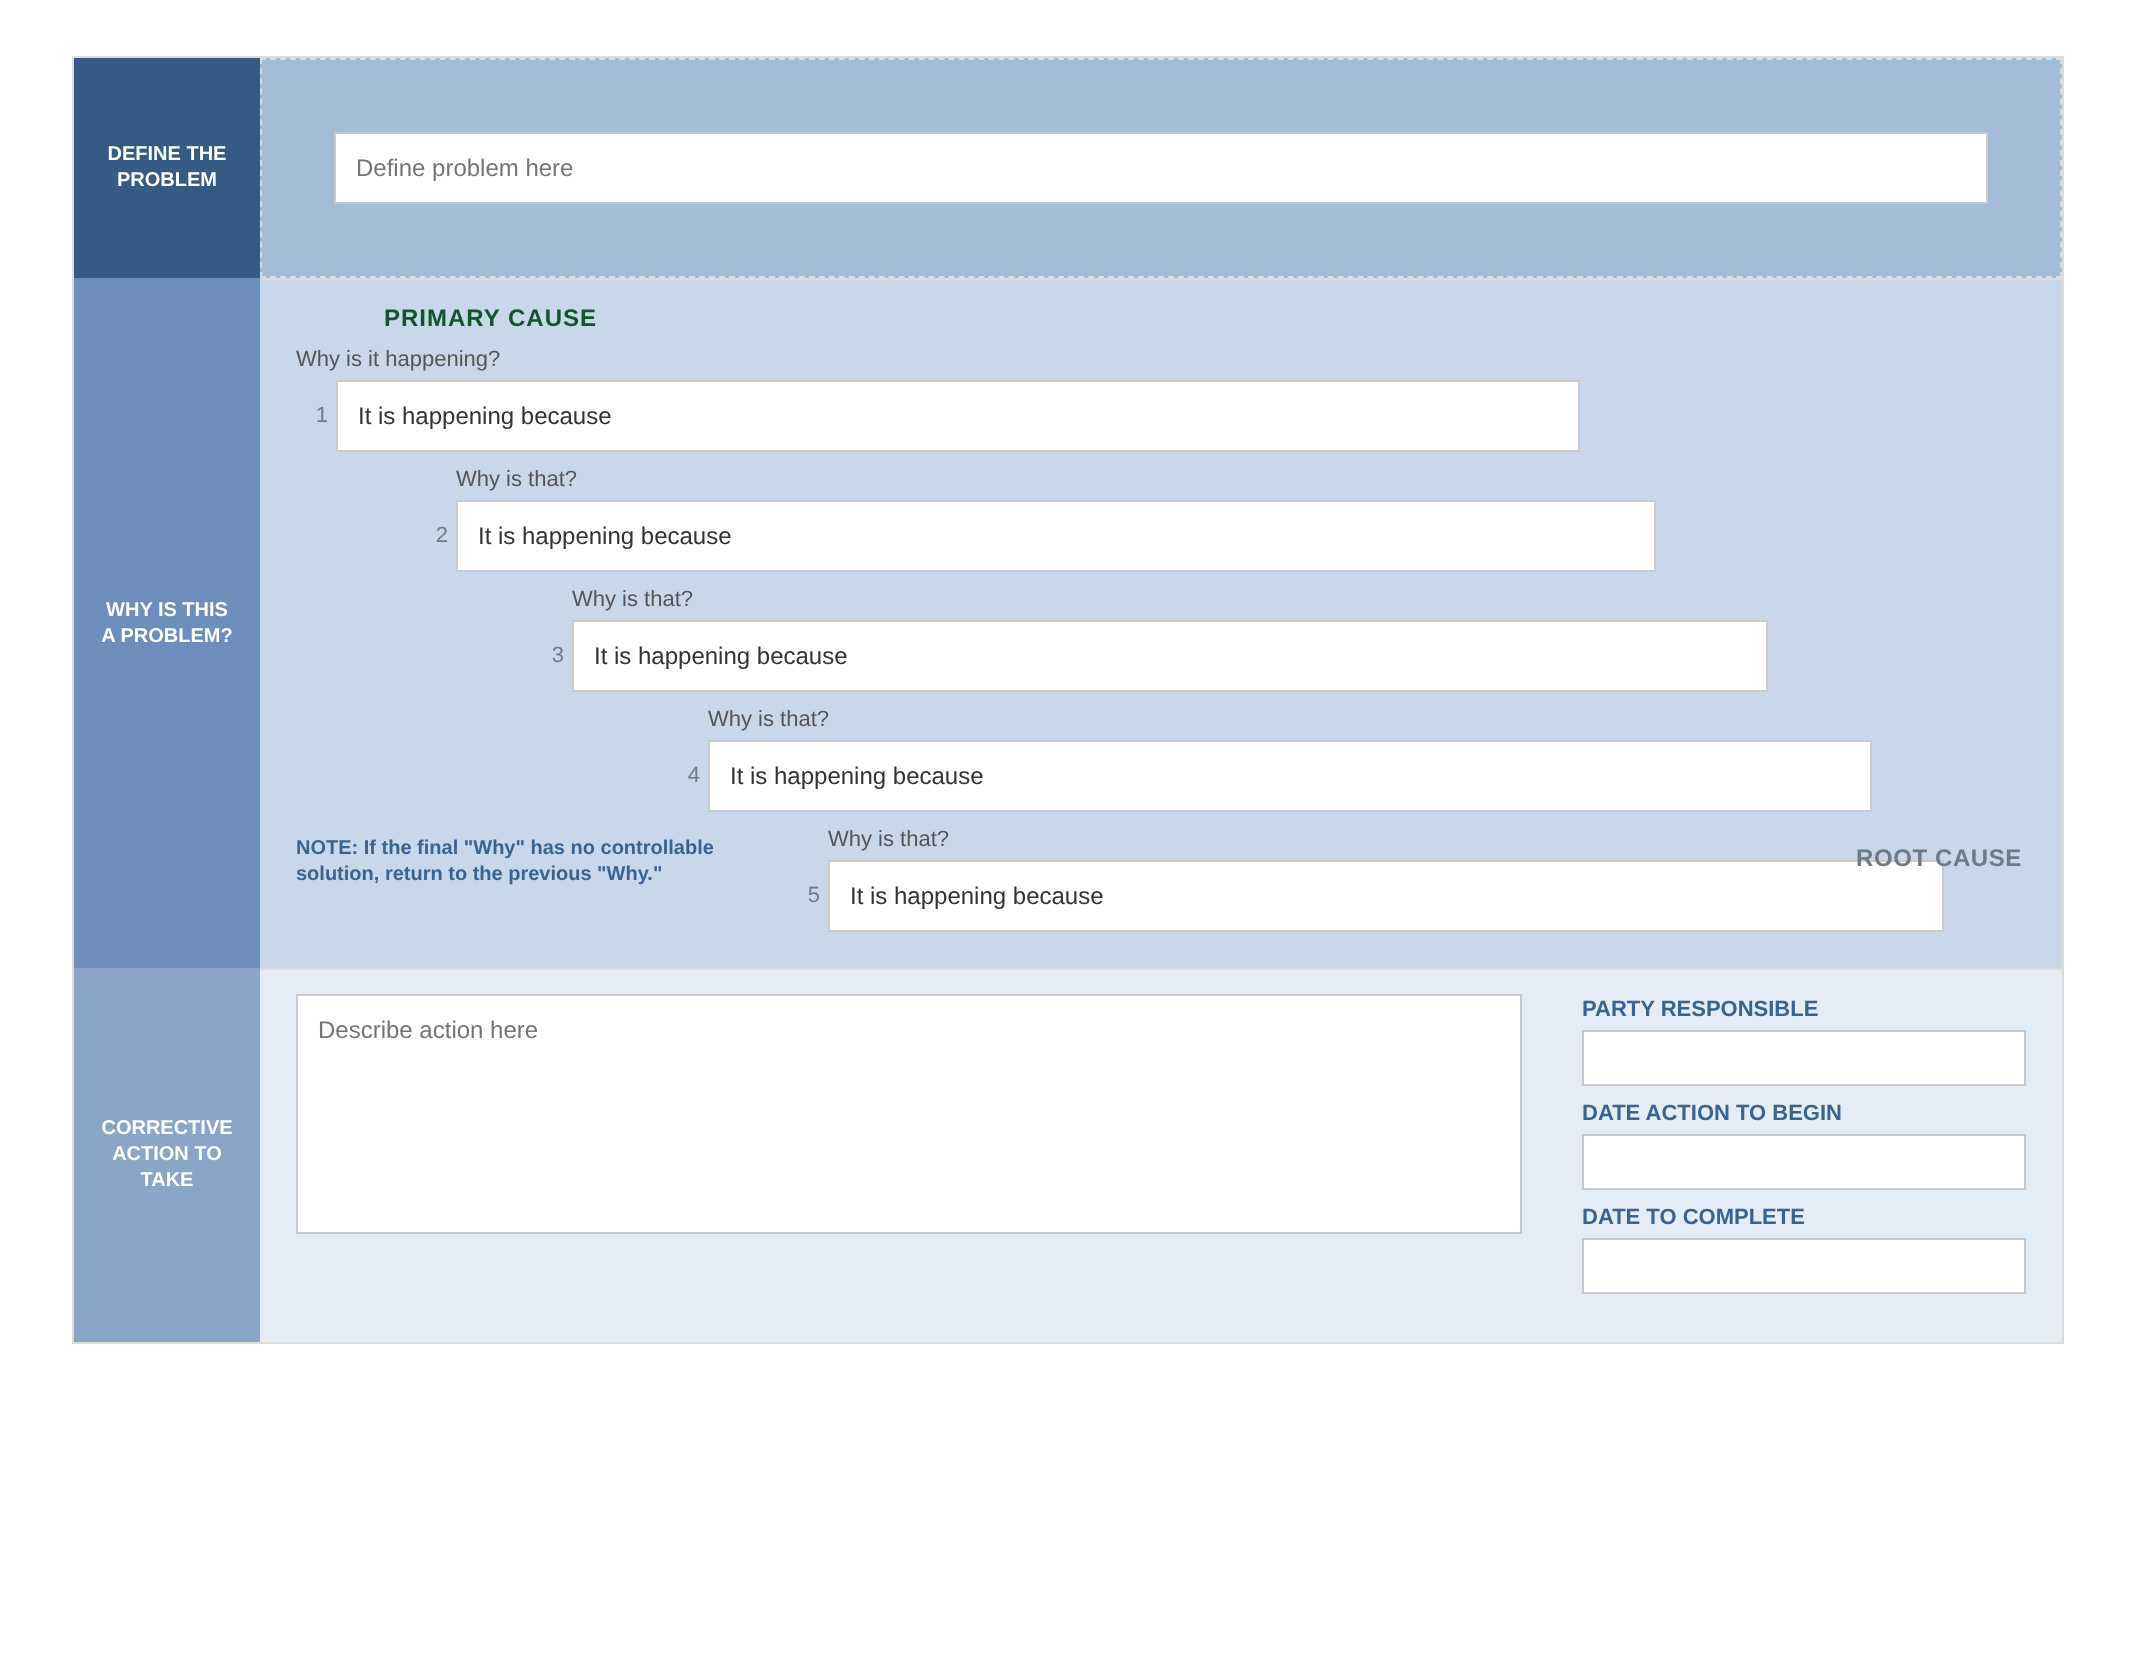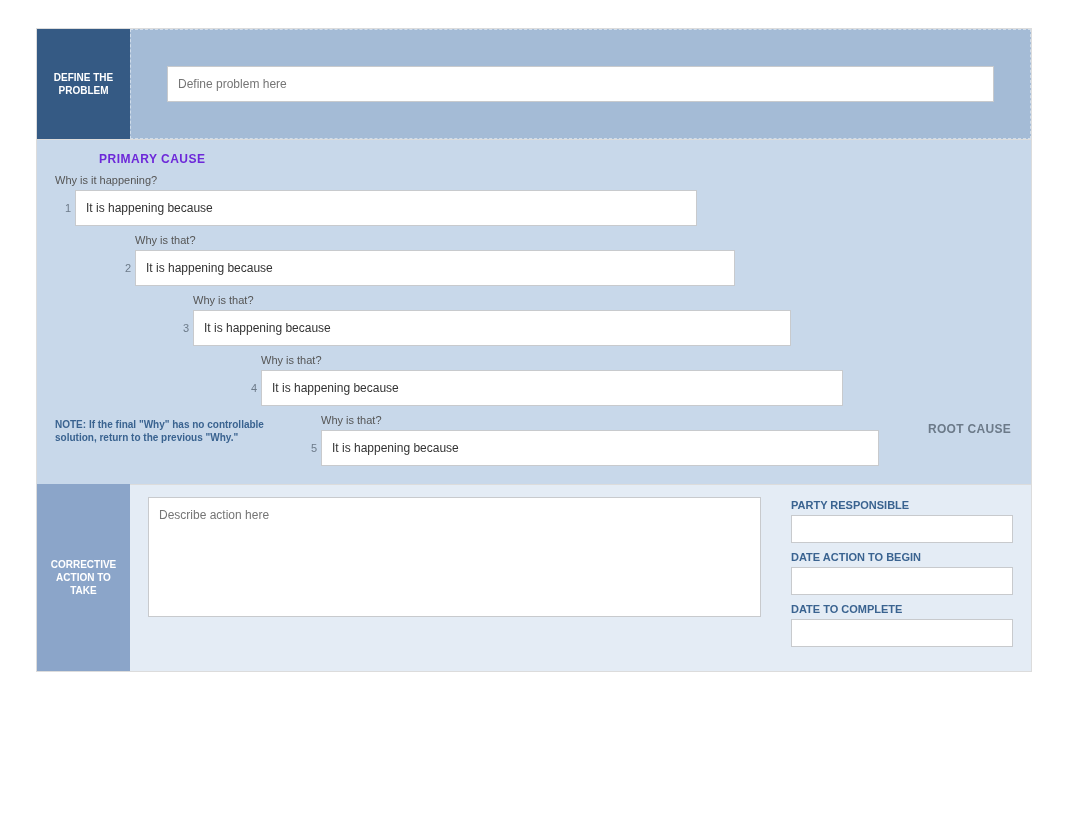--- a/index.html
+++ b/index.html
@@ -11,21 +11,21 @@
 .side{width:93px;display:flex;flex-direction:column;align-items:center;justify-content:center;color:#fff;font-size:10px;font-weight:700;line-height:1.3;text-align:center;padding:6px;}
 .side.dark{background:#355a84;}
 .side.mid{background:#6d8dba;}
 .side.light{background:#8ba5c9;}
 .body{flex:1;position:relative;}
 .r1 .body{background:#a4bbd6;border:1px dashed rgba(255,255,255,.5);padding:36px;}
 .r2 .body{background:#c8d8ea;border-top:1px solid #dcdcdc;padding:12px 18px 18px 18px;}
 .r3 .body{background:#e4ecf5;border-top:1px solid #dcdcdc;padding:12px 18px 18px 18px;}
 .inp{width:100%;background:#fff;border:1px solid #c8cacd;height:36px;padding:0 10px;font-size:12px;color:#333;font-family:inherit;}
 .txa{width:100%;height:120px;background:#fff;border:1px solid #c8cacd;padding:10px;font-size:12px;color:#333;font-family:inherit;resize:none;}
-.section-hdr{font-size:12px;font-weight:700;color:#6d28d9;letter-spacing:.5px;margin-bottom:2px;padding-left:44px;}
+.section-hdr{font-size:12px;font-weight:700;color:#14532d;letter-spacing:.5px;margin-bottom:2px;padding-left:44px;}
 .whylbl{font-size:11px;color:#555;margin-bottom:4px;margin-top:8px;}
 .step{display:flex;align-items:center;}
 .num{width:16px;text-align:right;color:#6c7a89;font-size:11px;margin-right:4px;}
 .inpwrap{flex:1;border-radius:13px;}
 .offset1{margin-left:0px;}
 .offset2{margin-left:60px;}
 .offset3{margin-left:118px;}
 .offset4{margin-left:186px;}
 .offset5{margin-left:246px;}
 .note{position:absolute;left:18px;bottom:40px;width:230px;font-size:10px;color:#3a6390;font-weight:700;line-height:1.3;}
@@ -46,20 +46,24 @@
       <div class="side dark">
         <div>DEFINE THE</div>
         <div>PROBLEM</div>
       </div>
       <div class="body">
         <input class="inp" type="text" placeholder="Define problem here" style="">
       </div>
     </div>
 
     <div class="row r2">
+      <div class="side mid">
+        <div>WHY IS THIS</div>
+        <div>A PROBLEM?</div>
+      </div>
       <div class="body">
         <div class="section-hdr">PRIMARY CAUSE</div>
 
         <div class="whylbl offset1">Why is it happening?</div>
         <div class="step offset1">
           <div class="num">1</div>
           <div class="inpwrap" style="max-width:622px;"><input class="inp" type="text" value="It is happening because" style=""></div>
         </div>
 
         <div class="whylbl offset2" style="margin-left:80px;">Why is that?</div>

